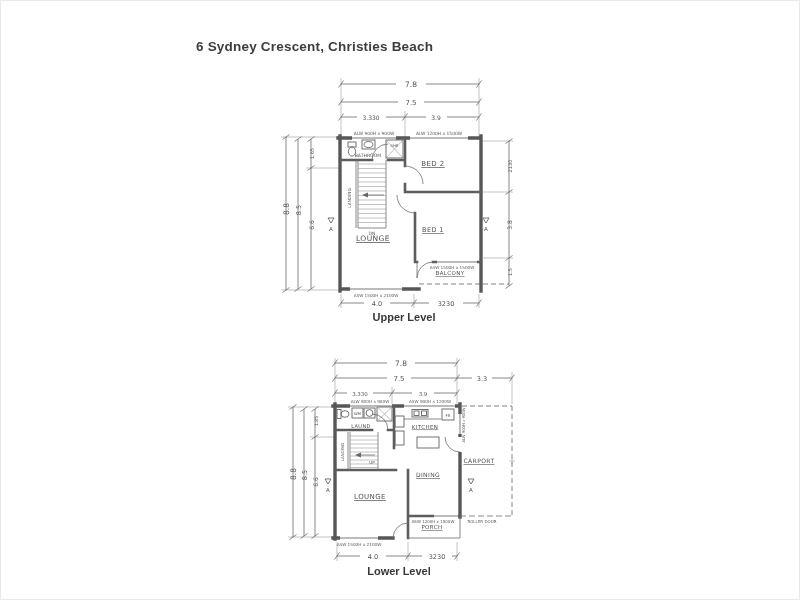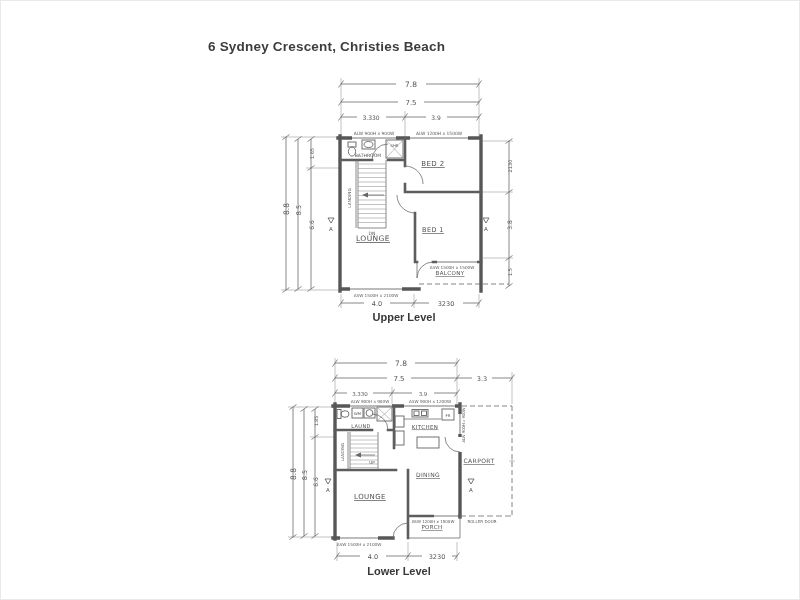--- a/index.html
+++ b/index.html
@@ -1,18 +1,18 @@
 <!DOCTYPE html>
 <html><head>
 <meta charset="utf-8">
 <style>
   html,body{margin:0;padding:0;background:#fff;}
   .page{position:relative;width:800px;height:600px;background:#ffffff;overflow:hidden;
         box-shadow:inset 0 0 0 1px #e9e9e9;font-family:"Liberation Sans",sans-serif;}
-  .title{position:absolute;left:208px;top:39px;font-size:13.5px;font-weight:bold;
+  .title{position:absolute;left:196px;top:39px;font-size:13.5px;font-weight:bold;
          color:#3d3d3d;letter-spacing:.2px;}
   svg{position:absolute;left:0;top:0;}
   svg text{font-family:"DejaVu Sans",sans-serif;fill:#4f4f4f;}
   .cap{font-family:"Liberation Sans",sans-serif;font-weight:bold;font-size:11px;fill:#383838;}
   .rm{text-decoration:underline;letter-spacing:.4px;}
   .dim{fill:#555;}
   .win{fill:#5a5a5a;}
   .wall{stroke:#575757;stroke-width:3.4;fill:none;stroke-linecap:square;}
   .iwall{stroke:#5d5d5d;stroke-width:2.6;fill:none;stroke-linecap:square;}
   .thin{stroke:#6c6c6c;stroke-width:.8;fill:none;}

